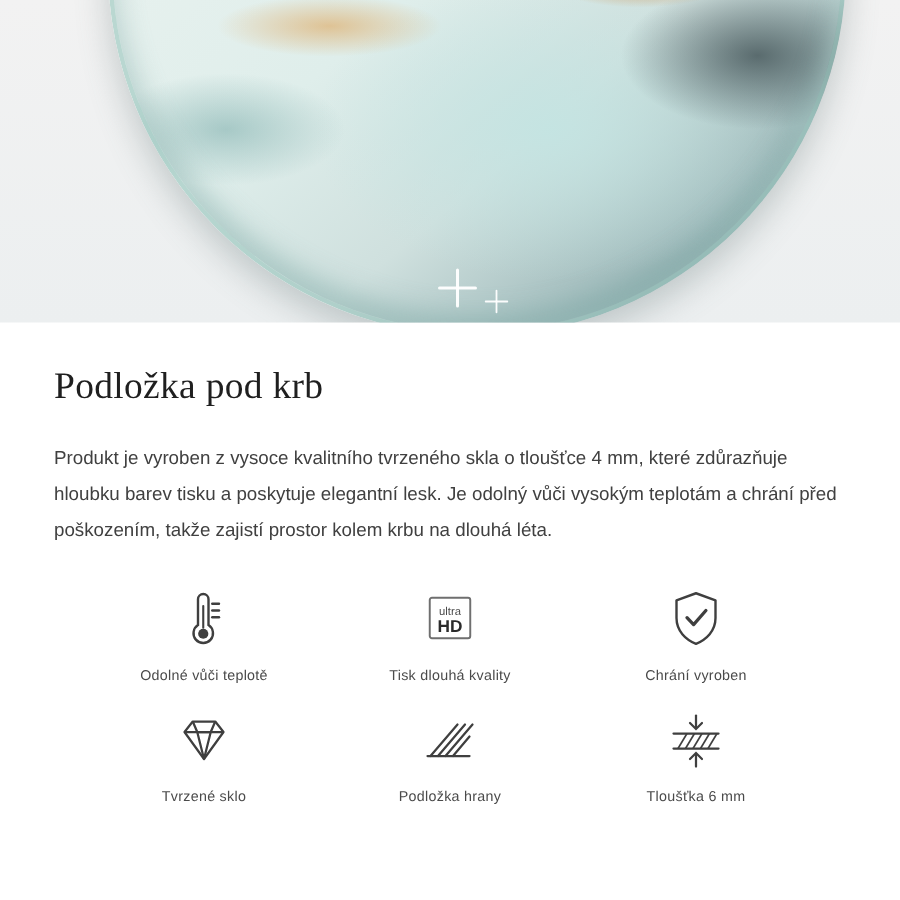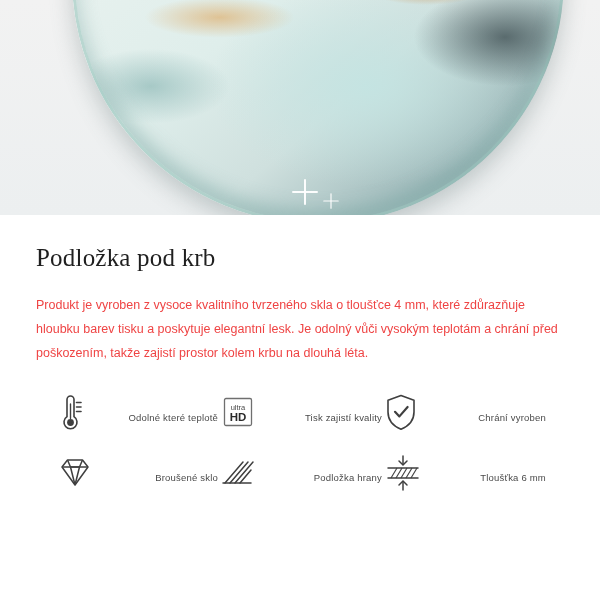--- a/index.html
+++ b/index.html
@@ -97,38 +97,38 @@
     font-weight: 400;
     color: #1f1f1f;
     margin: 0 0 18px 0;
     letter-spacing: .2px;
   }
   .headline .line { display: block; }
 
   .paragraph {
     font-size: 12.5px;
     line-height: 1.92;
-    color: #ef4444;
+    color: #404040;
     margin: 0;
     max-width: 540px;
   }
 
   
   .features {
     margin-top: 26px;
     display: grid;
     grid-template-columns: repeat(3, 1fr);
     row-gap: 16px;
     padding: 0 18px;
   }
   .feature {
     display: flex;
-    flex-direction: row;
+    flex-direction: column;
     align-items: center;
-    justify-content: space-between;
+    justify-content: flex-start;
   }
   .feature .glyph {
     height: 44px;
     display: flex;
     align-items: center;
     justify-content: center;
   }
   .feature .caption {
     margin-top: 10px;
     font-size: 9.5px;
@@ -164,32 +164,32 @@
             <g fill="none" stroke="#3f3f3f" stroke-width="1.6" stroke-linecap="round">
               <path d="M13 6.5a3.5 3.5 0 0 1 7 0v17.2a6.5 6.5 0 1 1-7 0z"></path>
               <line x1="16.5" y1="11" x2="16.5" y2="25.5" stroke-width="1.4"></line>
               <line x1="22.5" y1="9.5" x2="27" y2="9.5"></line>
               <line x1="22.5" y1="14" x2="27" y2="14"></line>
               <line x1="22.5" y1="18.5" x2="27" y2="18.5"></line>
             </g>
             <circle cx="16.5" cy="29.5" r="3.4" fill="#3f3f3f"></circle>
           </svg>
         </div>
-        <div class="caption">Odolné které teplotě</div>
+        <div class="caption">Odolné vůči teplotě</div>
       </div>
 
       <div class="feature">
         <div class="glyph">
           <svg width="40" height="38" viewBox="0 0 40 38">
             <rect x="6.5" y="4.5" width="27" height="27" rx="1.5" fill="none" stroke="#6f6f6f" stroke-width="1.3"></rect>
             <text x="20" y="16" text-anchor="middle" font-family="Liberation Sans, sans-serif" font-size="7.5" fill="#4a4a4a">ultra</text>
             <text x="20" y="27" text-anchor="middle" font-family="Liberation Sans, sans-serif" font-size="11.5" font-weight="bold" fill="#2b2b2b">HD</text>
           </svg>
         </div>
-        <div class="caption">Tisk zajistí kvality</div>
+        <div class="caption">Tisk dlouhá kvality</div>
       </div>
 
       <div class="feature">
         <div class="glyph">
           <svg width="38" height="42" viewBox="0 0 38 42">
             <path d="M19 3.5 L32 8.2 V20 c0 8.6-6.1 14.4-13 17.2C12.1 34.4 6 28.6 6 20 V8.2 Z" fill="none" stroke="#3f3f3f" stroke-width="1.6" stroke-linejoin="round"></path>
             <path d="M13 19.8 l4.4 4.6 L25.6 15" fill="none" stroke="#3f3f3f" stroke-width="2.2" stroke-linecap="round" stroke-linejoin="round"></path>
           </svg>
         </div>
         <div class="caption">Chrání vyroben</div>
@@ -200,21 +200,21 @@
           <svg width="42" height="36" viewBox="0 0 42 36">
             <g fill="none" stroke="#3f3f3f" stroke-width="1.5" stroke-linejoin="round">
               <path d="M8 12 L13.5 5 H28.5 L34 12 L21 30 Z"></path>
               <path d="M8 12 H34"></path>
               <path d="M13.5 5 L16.5 12 L21 30"></path>
               <path d="M28.5 5 L25.5 12 L21 30"></path>
               <path d="M16.5 12 H25.5"></path>
             </g>
           </svg>
         </div>
-        <div class="caption">Broušené sklo</div>
+        <div class="caption">Tvrzené sklo</div>
       </div>
 
       <div class="feature">
         <div class="glyph">
           <svg width="40" height="34" viewBox="0 0 40 34">
             <g stroke="#3f3f3f" stroke-width="1.5" stroke-linecap="round" fill="none">
               <path d="M7 27 L25 6"></path>
               <path d="M12 27 L30 6"></path>
               <path d="M17 27 L35 6"></path>
               <path d="M22 27 L33 14"></path>

